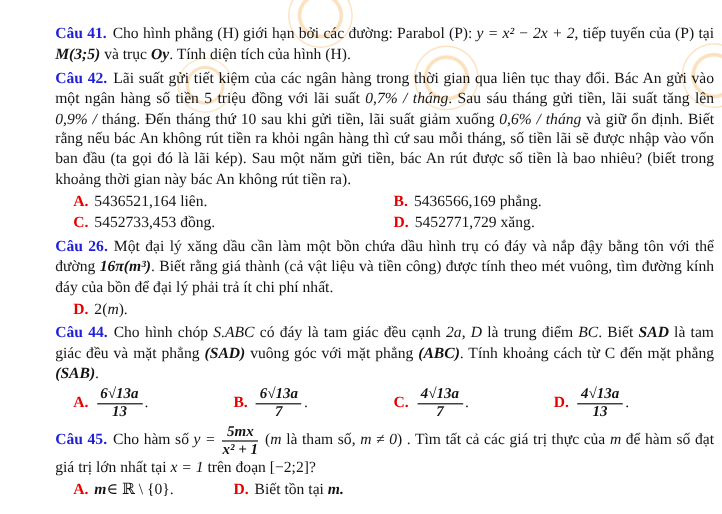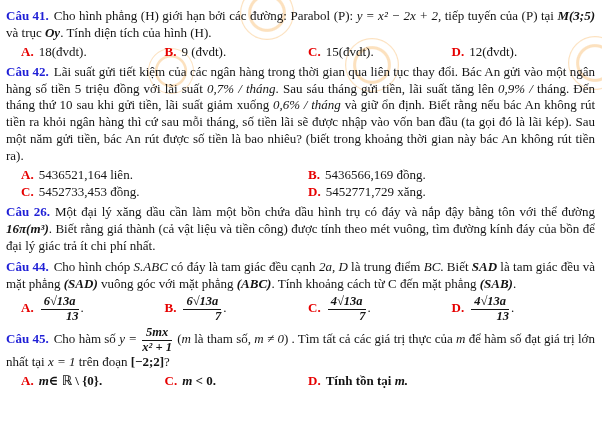--- a/index.html
+++ b/index.html
@@ -8,89 +8,83 @@
     --text:#141414;
     --watermark:#f59b28;
   }
   html,body{margin:0;padding:0;}
   body{
     width:602px;height:428px;overflow:hidden;position:relative;
     background:#ffffff;color:var(--text);
     font-family:"Liberation Serif","DejaVu Serif","DejaVu Sans",serif;
     font-size:13px;line-height:1.3;
   }
-  .page{position:relative;z-index:1;padding:8px 7px 0 6px;}
+  .page{position:relative;z-index:1;padding:20px 7px 0 6px;margin-left:40px;}
   .question{margin:0 0 3px 0;}
   .q-text{margin:0;text-align:justify;}
   .q-label{color:var(--label-blue);font-weight:bold;margin-right:5px;}
   .opt-letter{color:var(--option-red);font-weight:bold;margin-right:5px;}
   .options{display:flex;flex-wrap:wrap;margin:2px 0 2px 15px;align-items:center;}
   .options.cols-4 .option{flex:0 0 25%;}
   .options.cols-2 .option{flex:0 0 50%;}
   .option{white-space:nowrap;}
   .seg-i{font-style:italic;}
-  .seg-b{font-weight:bold;}
+  .seg-b{font-weight:normal;}
   .seg-bi{font-weight:bold;font-style:italic;}
   .frac{display:inline-block;vertical-align:middle;text-align:center;
         line-height:1.08;margin:0 2px;font-style:italic;font-weight:bold;font-size:12.5px;}
   .frac .fnum{display:block;border-bottom:1px solid var(--text);padding:0 3px;}
-  .frac .fden{display:block;text-align:right;}
+  .frac .fden{display:block;}
   .wm{position:absolute;z-index:0;border-radius:50%;opacity:.30;pointer-events:none;
       background:radial-gradient(circle,
         transparent 40%, var(--watermark) 43% 48%, transparent 51% 66%,
         var(--watermark) 69% 76%, transparent 79%);}
 </style>
 </head>
 <body>
 
 <div class="wm" style="left:240px;top:-14px;width:54px;height:54px;"></div>
 <div class="wm" style="left:345px;top:38px;width:54px;height:54px;"></div>
 <div class="wm" style="left:568px;top:36px;width:54px;height:54px;"></div>
 <div class="wm" style="left:148px;top:48px;width:46px;height:46px;"></div>
 
 <div class="page">
 
   <section class="question">
     <p class="q-text"><b class="q-label">Câu 41.</b><span class="q-body"><span>Cho hình phẳng (H) giới hạn bởi các đường: Parabol (P): </span><span class="seg-i">y = x² − 2x + 2</span><span>, tiếp tuyến của (P) tại </span><span class="seg-bi">M(3;5)</span><span> và trục </span><span class="seg-bi">Oy</span><span>. Tính diện tích của hình (H).</span></span></p>
-    <div class="options cols-4">
-      <span class="option"><b class="opt-letter">A.</b><span class="opt-text"><span>18(đvdt).</span></span></span>
-      <span class="option"><b class="opt-letter">B.</b><span class="opt-text"><span>9 (đvdt).</span></span></span>
-      <span class="option"><b class="opt-letter">C.</b><span class="opt-text"><span>15(đvdt).</span></span></span>
-      <span class="option"><b class="opt-letter">D.</b><span class="opt-text"><span>12(đvdt).</span></span></span>
-    </div>
   </section>
 
   <section class="question">
     <p class="q-text"><b class="q-label">Câu 42.</b><span class="q-body"><span>Lãi suất gửi tiết kiệm của các ngân hàng trong thời gian qua liên tục thay đổi. Bác An gửi vào một ngân hàng số tiền 5 triệu đồng với lãi suất </span><span class="seg-i">0,7% / tháng</span><span>. Sau sáu tháng gửi tiền, lãi suất tăng lên </span><span class="seg-i">0,9% /</span><span> tháng. Đến tháng thứ 10 sau khi gửi tiền, lãi suất giảm xuống </span><span class="seg-i">0,6% / tháng</span><span> và giữ ổn định. Biết rằng nếu bác An không rút tiền ra khỏi ngân hàng thì cứ sau mỗi tháng, số tiền lãi sẽ được nhập vào vốn ban đầu (ta gọi đó là lãi kép). Sau một năm gửi tiền, bác An rút được số tiền là bao nhiêu? (biết trong khoảng thời gian này bác An không rút tiền ra).</span></span></p>
     <div class="options cols-2">
       <span class="option"><b class="opt-letter">A.</b><span class="opt-text"><span>5436521,164 liên.</span></span></span>
-      <span class="option"><b class="opt-letter">B.</b><span class="opt-text"><span>5436566,169 đồng.</span></span></span>
+      <span class="option"><b class="opt-letter">B.</b><span class="opt-text"><span>5436566,169 phẳng.</span></span></span>
       <span class="option"><b class="opt-letter">C.</b><span class="opt-text"><span>5452733,453 đồng.</span></span></span>
       <span class="option"><b class="opt-letter">D.</b><span class="opt-text"><span>5452771,729 xăng.</span></span></span>
     </div>
   </section>
 
   <section class="question">
-    <p class="q-text"><b class="q-label">Câu 26.</b><span class="q-body"><span>Một đại lý xăng dầu cần làm một bồn chứa dầu hình trụ có đáy và nắp đậy bằng tôn với thể đường </span><span class="seg-bi">16π(m³)</span><span>. Biết rằng giá thành (cả vật liệu và tiền công) được tính theo mét vuông, tìm đường kính đáy của bồn để đại lý giác trả ít chi phí nhất.</span></span></p>
+    <p class="q-text"><b class="q-label">Câu 26.</b><span class="q-body"><span>Một đại lý xăng dầu cần làm một bồn chứa dầu hình trụ có đáy và nắp đậy bằng tôn với thể đường </span><span class="seg-bi">16π(m³)</span><span>. Biết rằng giá thành (cả vật liệu và tiền công) được tính theo mét vuông, tìm đường kính đáy của bồn để đại lý phải trả ít chi phí nhất.</span></span></p>
     <div class="options cols-4">
+      <span class="option"><b class="opt-letter">D.</b><span class="opt-text"><span>2(</span><span class="seg-i">m</span><span>).</span></span></span>
     </div>
   </section>
 
   <section class="question">
     <p class="q-text"><b class="q-label">Câu 44.</b><span class="q-body"><span>Cho hình chóp </span><span class="seg-i">S.ABC</span><span> có đáy là tam giác đều cạnh </span><span class="seg-i">2a</span><span>, </span><span class="seg-i">D</span><span> là trung điểm </span><span class="seg-i">BC</span><span>. Biết </span><span class="seg-bi">SAD</span><span> là tam giác đều và mặt phẳng </span><span class="seg-bi">(SAD)</span><span> vuông góc với mặt phẳng </span><span class="seg-bi">(ABC)</span><span>. Tính khoảng cách từ C đến mặt phẳng </span><span class="seg-bi">(SAB)</span><span>.</span></span></p>
     <div class="options cols-4">
       <span class="option"><b class="opt-letter">A.</b><span class="opt-text"><span class="frac"><span class="fnum">6√13a</span><span class="fden">13</span></span><span>.</span></span></span>
       <span class="option"><b class="opt-letter">B.</b><span class="opt-text"><span class="frac"><span class="fnum">6√13a</span><span class="fden">7</span></span><span>.</span></span></span>
       <span class="option"><b class="opt-letter">C.</b><span class="opt-text"><span class="frac"><span class="fnum">4√13a</span><span class="fden">7</span></span><span>.</span></span></span>
       <span class="option"><b class="opt-letter">D.</b><span class="opt-text"><span class="frac"><span class="fnum">4√13a</span><span class="fden">13</span></span><span>.</span></span></span>
     </div>
   </section>
 
   <section class="question">
     <p class="q-text"><b class="q-label">Câu 45.</b><span class="q-body"><span>Cho hàm số </span><span class="seg-i">y = </span><span class="frac"><span class="fnum">5mx</span><span class="fden">x² + 1</span></span><span> (</span><span class="seg-i">m</span><span> là tham số, </span><span class="seg-i">m ≠ 0</span><span>) . Tìm tất cả các giá trị thực của </span><span class="seg-i">m</span><span> để hàm số đạt giá trị lớn nhất tại </span><span class="seg-i">x = 1</span><span> trên đoạn </span><span class="seg-b">[−2;2]</span><span>?</span></span></p>
     <div class="options cols-4">
       <span class="option"><b class="opt-letter">A.</b><span class="opt-text"><span class="seg-bi">m</span><span class="seg-b">∈ ℝ \ {0}.</span></span></span>
-      <span class="option"><b class="opt-letter">C.</b><span class="opt-text"><span class="seg-bi">m</span><span class="seg-b"> &lt; 0.</span></span></span>
-      <span class="option"><b class="opt-letter">D.</b><span class="opt-text"><span class="seg-b">Tính tồn tại </span><span class="seg-bi">m.</span></span></span>
+      <span class="option"><b class="opt-letter">D.</b><span class="opt-text"><span class="seg-b">Biết tồn tại </span><span class="seg-bi">m.</span></span></span>
     </div>
   </section>
 
 </div>
 
 </body></html>

